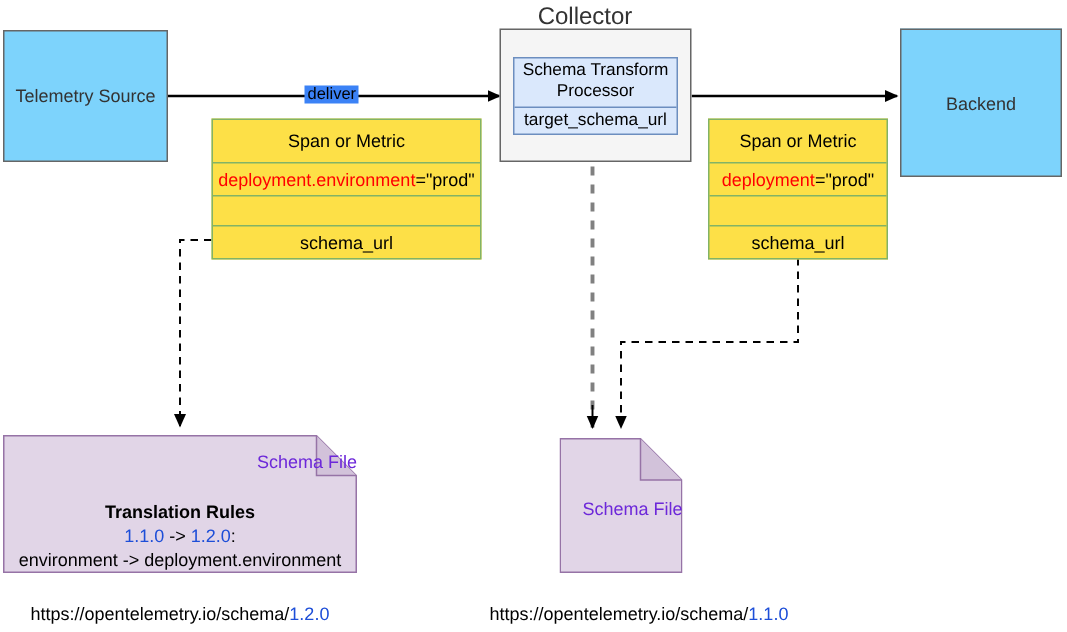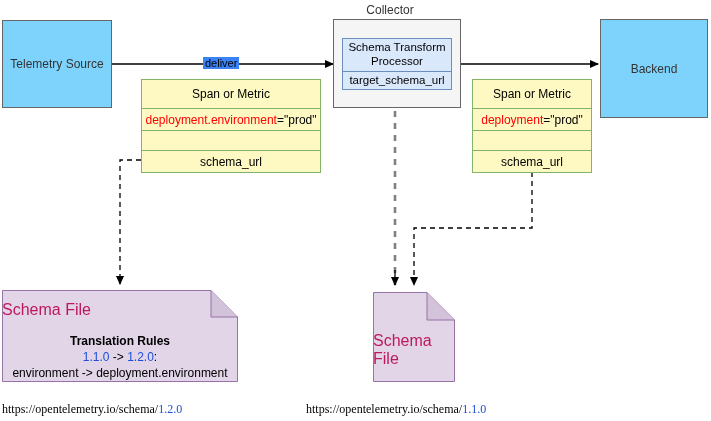--- a/index.html
+++ b/index.html
@@ -5,48 +5,48 @@
   html,body{margin:0;padding:0;background:#ffffff;}
   body{width:711px;height:421px;position:relative;overflow:hidden;
        font-family:"Liberation Sans",sans-serif;color:#000;}
   .stage{position:absolute;left:0;top:0;width:711px;height:421px;}
   svg.layer{position:absolute;left:0;top:0;width:711px;height:421px;pointer-events:none;}
 
   .box{position:absolute;box-sizing:border-box;display:flex;align-items:center;
        justify-content:center;text-align:center;}
   .plainbox{background:#7dd3fc;border:1px solid #666666;font-size:12px;color:#333333;}
   .collector{background:#f5f5f5;border:1px solid #666666;}
-  .collector-label{position:absolute;font-size:12px;color:#333333;text-align:center;
+  .collector-label{position:absolute;font-size:16px;color:#333333;text-align:center;
        width:120px;left:330px;top:3px;}
 
   .bluebox{position:absolute;box-sizing:border-box;background:#dae8fc;
        border:1px solid #6c8ebf;display:flex;flex-direction:column;}
   .bluebox .brow{box-sizing:border-box;display:flex;align-items:center;justify-content:center;
        text-align:center;font-size:11.5px;color:#000;line-height:1.18;padding:0 2px;}
   .bluebox .brow.sep{border-top:1px solid #6c8ebf;}
 
-  .greenbox{position:absolute;box-sizing:border-box;background:#fef9c3;
+  .greenbox{position:absolute;box-sizing:border-box;background:#fde047;
        border:1px solid #82b366;display:flex;flex-direction:column;}
   .greenbox .grow{box-sizing:border-box;display:flex;align-items:center;
        justify-content:center;text-align:center;font-size:12px;color:#000;}
   .greenbox .grow + .grow{border-top:1px solid #82b366;}
   .attr-key{color:#ff0000;}
 
   .note{position:absolute;}
   .note .shape{position:absolute;left:0;top:0;width:100%;height:100%;}
   .note .content{position:absolute;left:0;top:0;width:100%;height:100%;
        box-sizing:border-box;}
-  .note-title{position:absolute;width:100%;text-align:left;font-size:16px;color:#be185d;}
+  .note-title{position:absolute;width:100%;text-align:right;font-size:12px;color:#6d28d9;}
   .note-body{position:absolute;width:100%;text-align:center;font-size:12px;
        color:#000;line-height:1.32;}
   .bold{font-weight:bold;}
   .red{color:#1d4ed8;}
 
-  .urllabel{position:absolute;font-size:12px;color:#000;text-align:left;
-       white-space:nowrap;font-family:Liberation Serif, serif;}
+  .urllabel{position:absolute;font-size:12px;color:#000;text-align:center;
+       white-space:nowrap;}
   .edgelabel{position:absolute;font-size:11px;color:#000;background:#3b82f6;
        padding:0 2px;white-space:nowrap;}
 </style>
 </head>
 <body>
 
 <div class="stage">
 
   <svg class="layer" viewBox="0 0 711 421" width="711" height="421">
     <defs>

